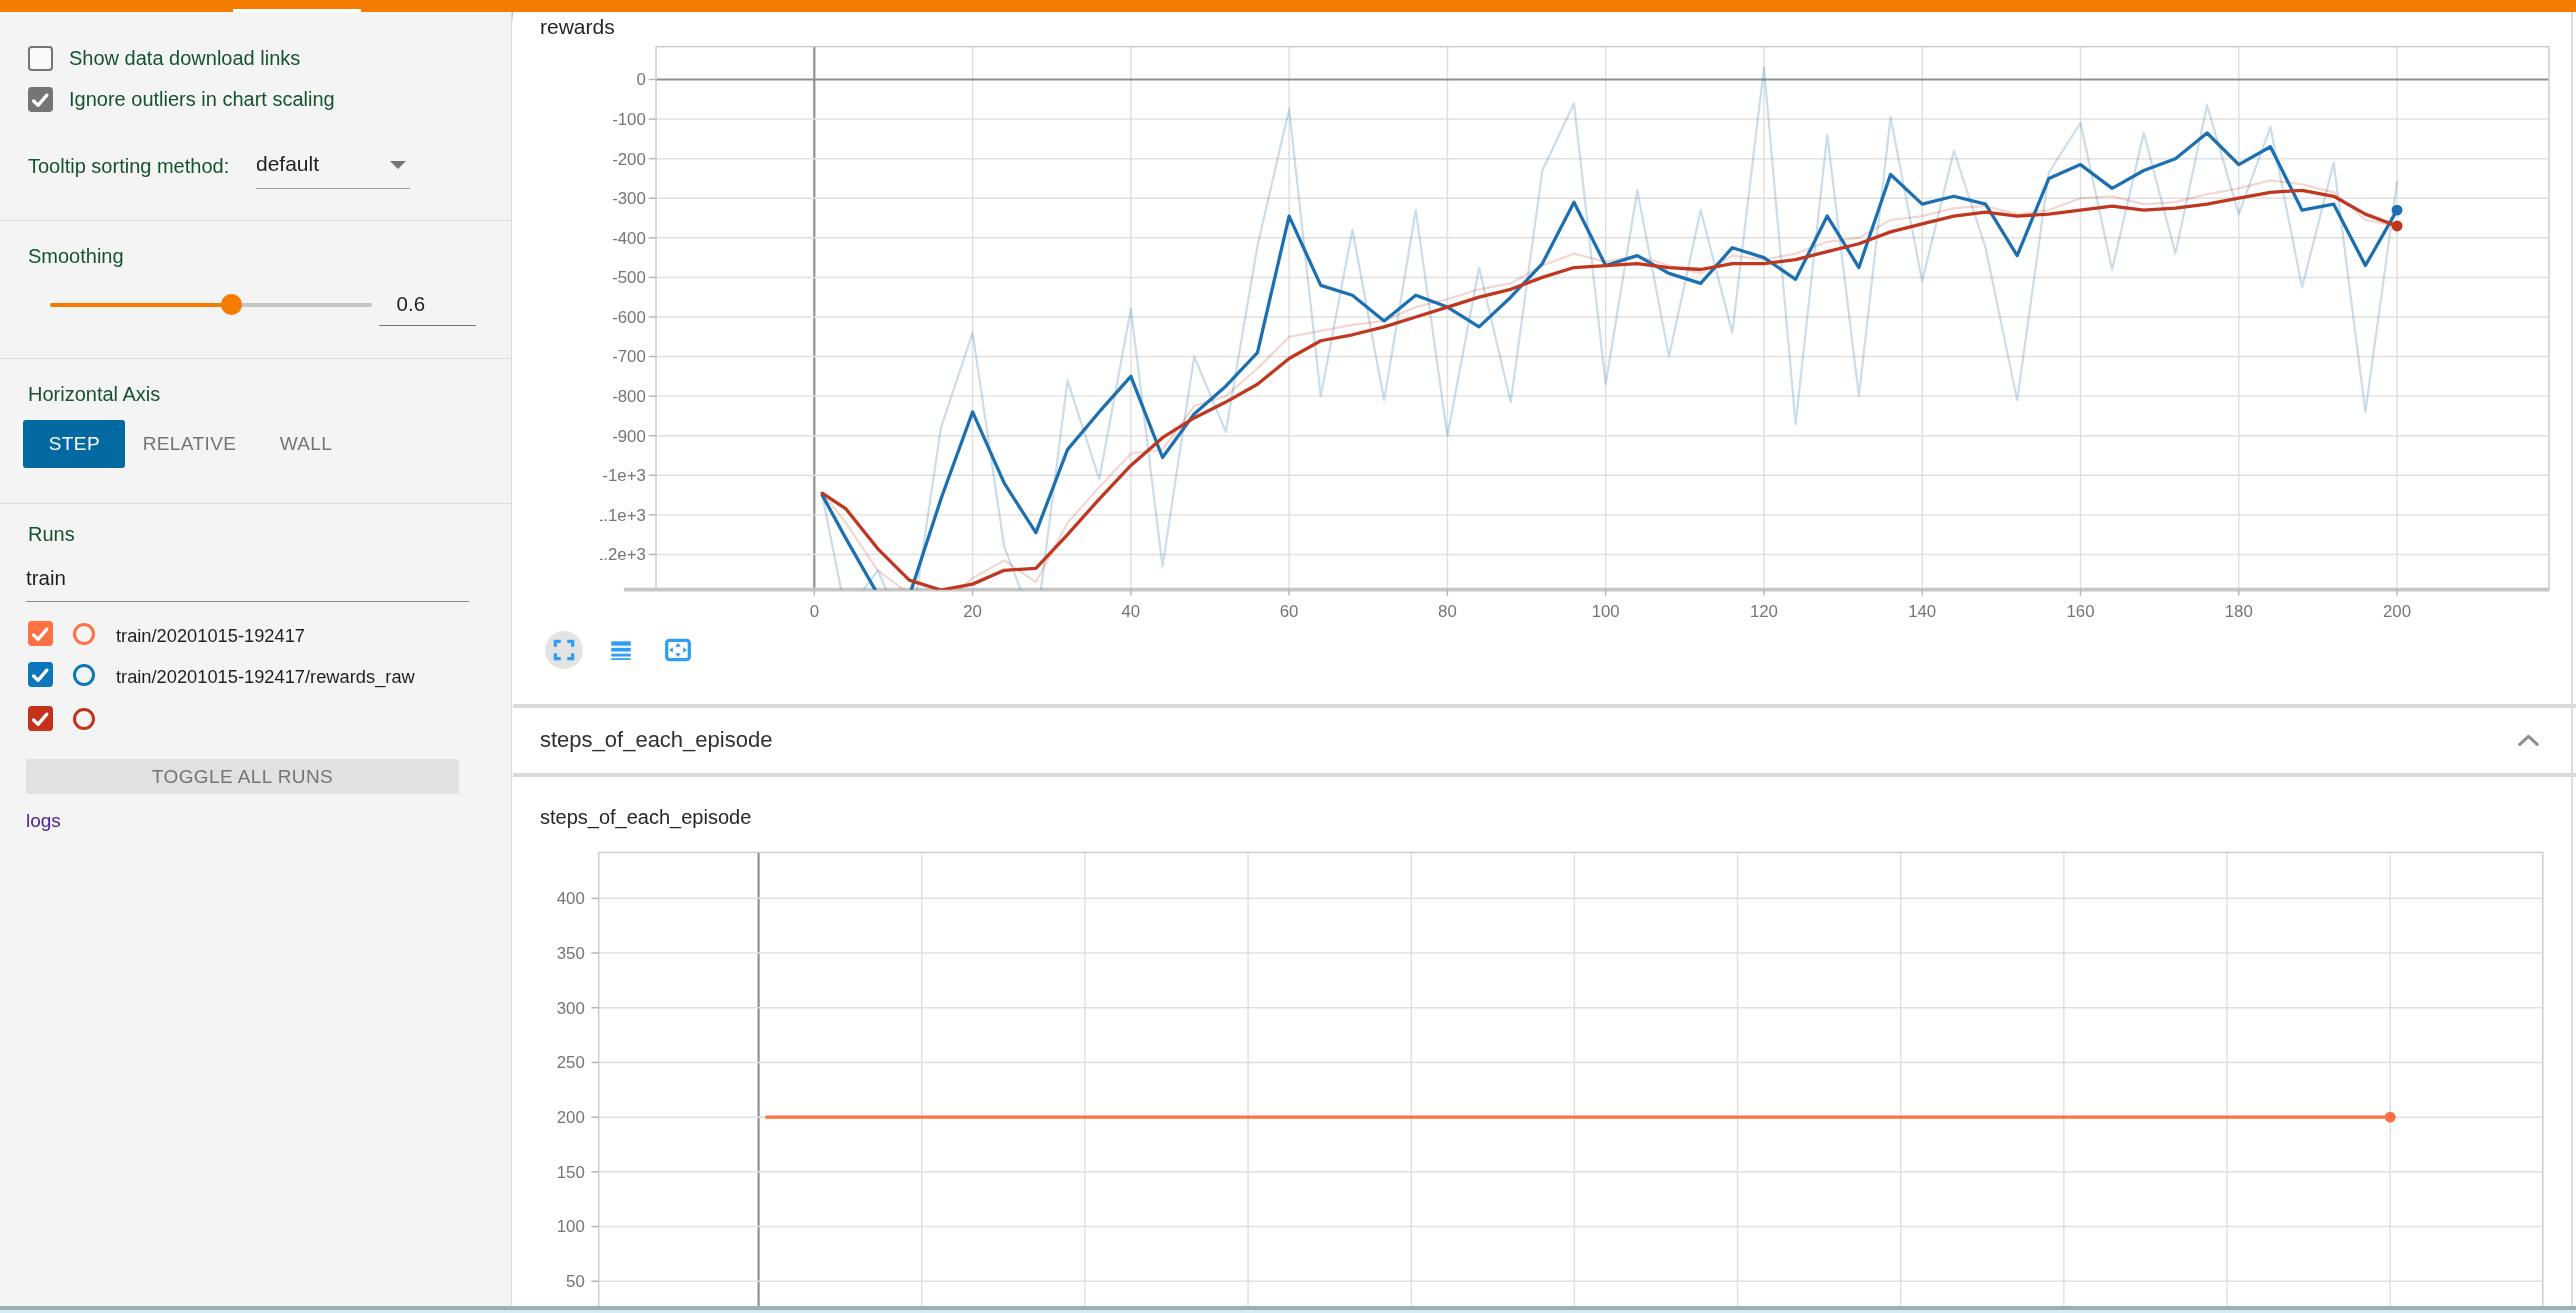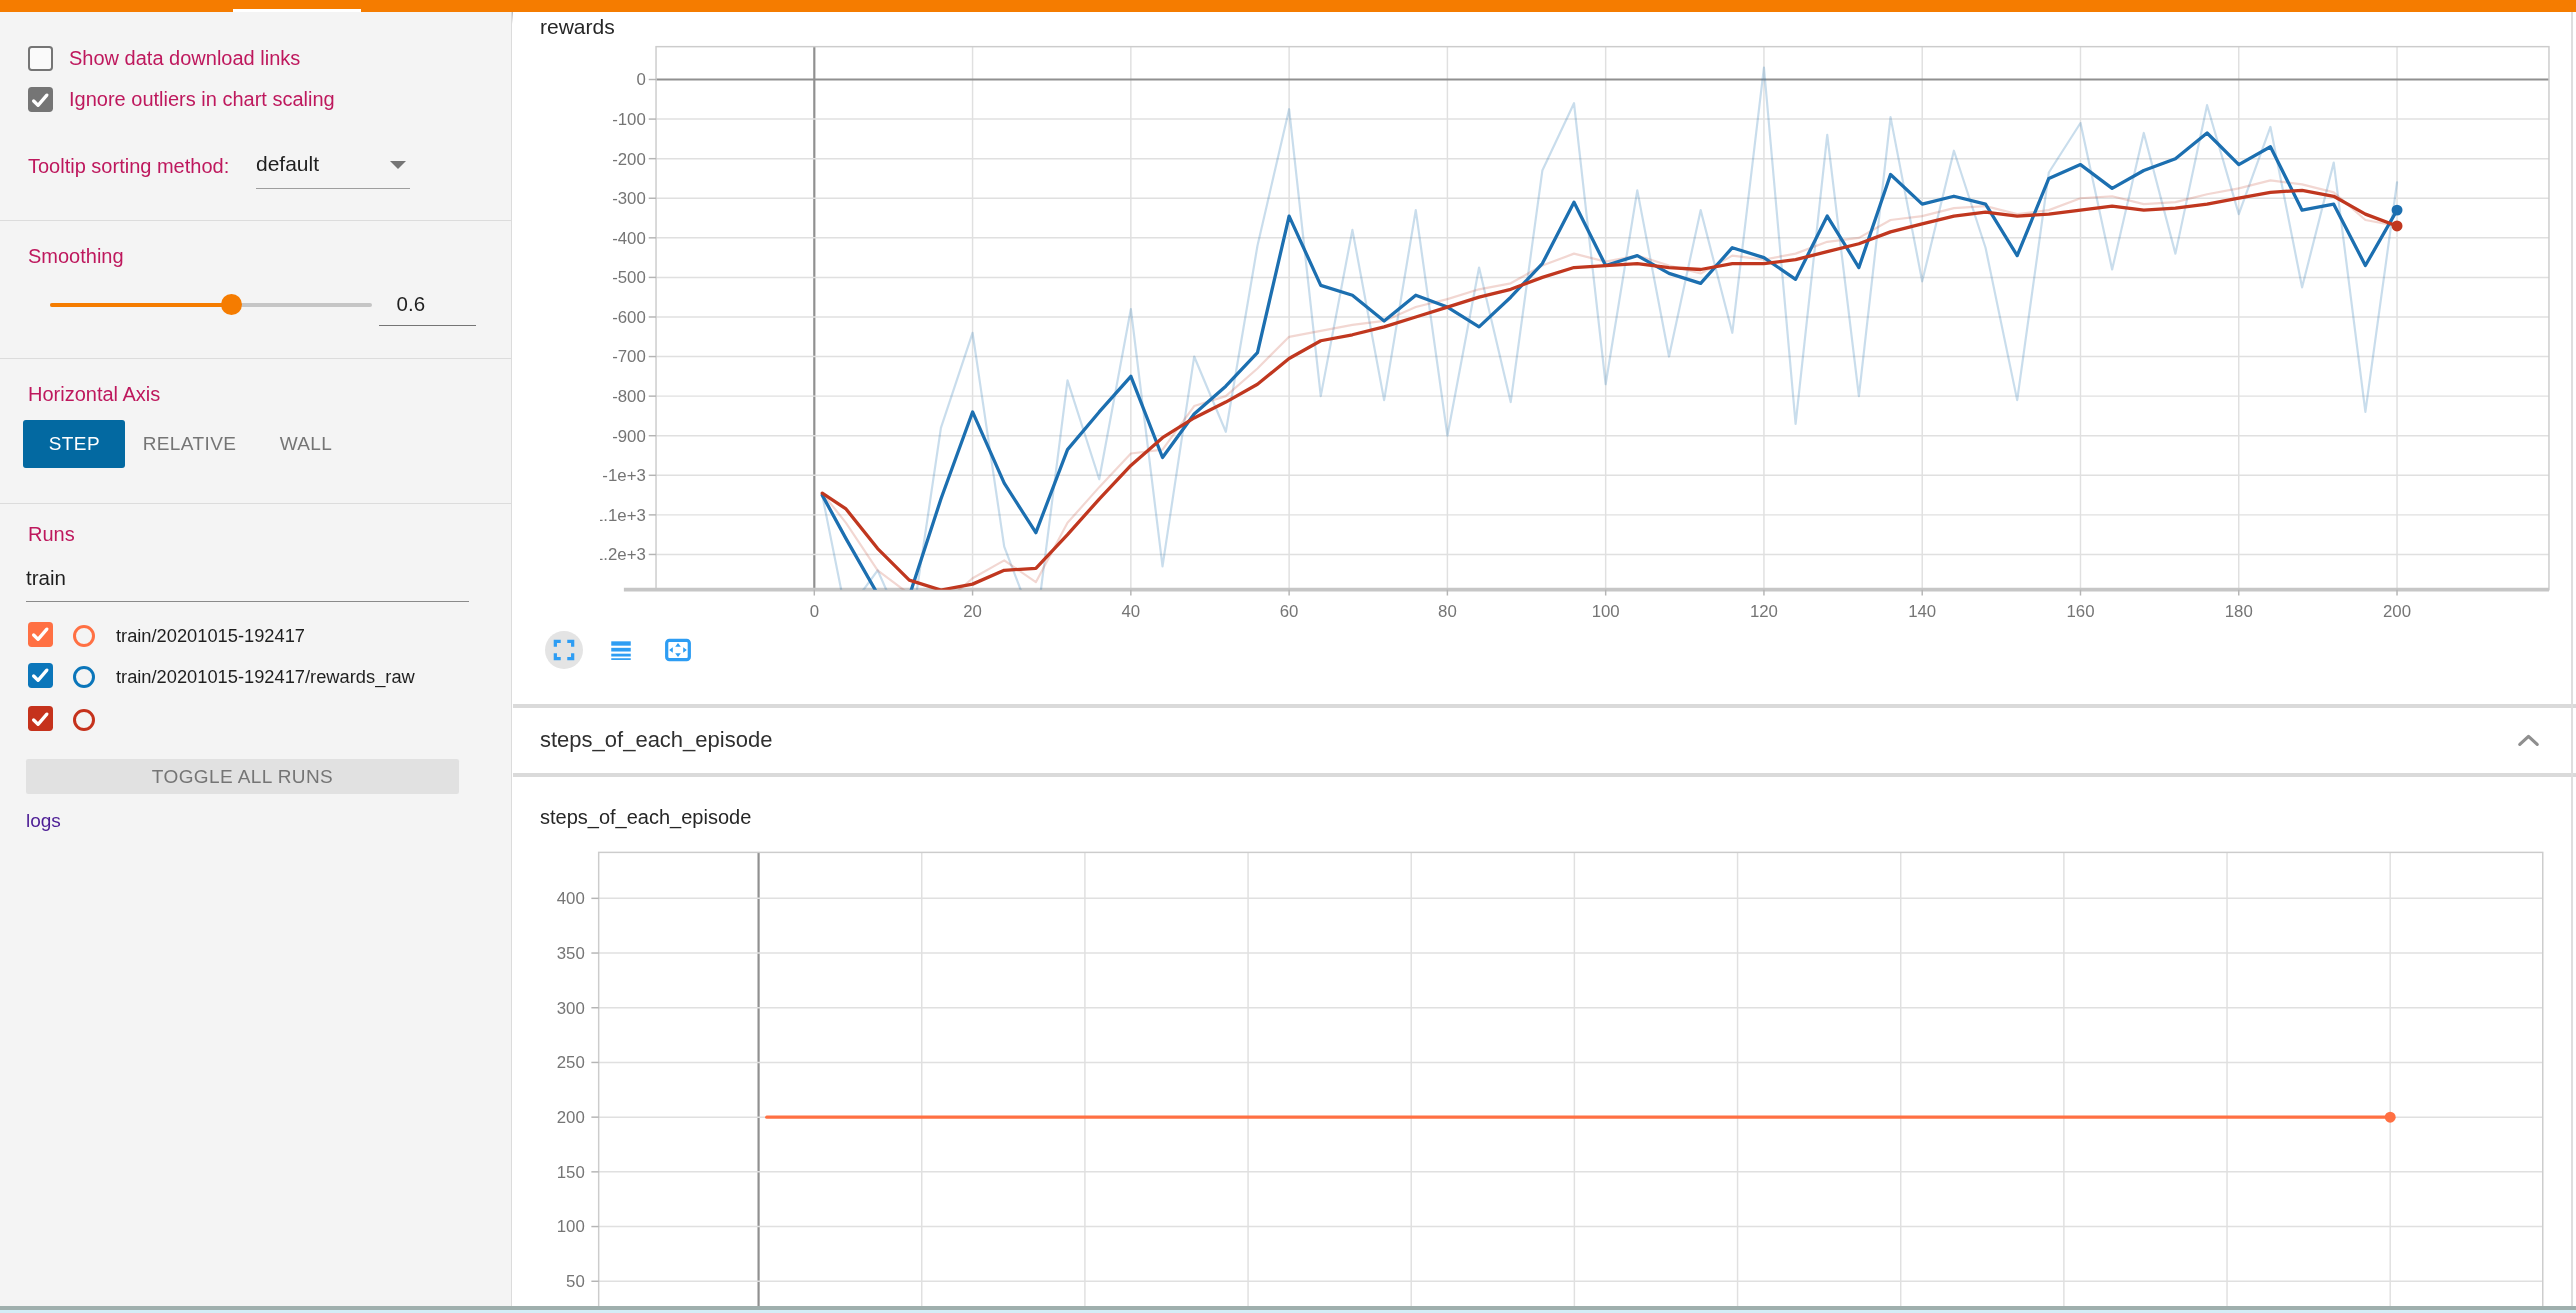--- a/index.html
+++ b/index.html
@@ -7,21 +7,21 @@
         font-family:"Liberation Sans",sans-serif;background:#fff;}
   .abs{position:absolute;}
   
   #topbar{left:0;top:0;width:2576px;height:12.4px;background:#f57c00;}
   #tab-indicator{left:233px;top:8.8px;width:128px;height:3.7px;background:#ffffff;}
   #topshadow{left:0;top:12.4px;width:2576px;height:11.7px;
              background:linear-gradient(to bottom,rgba(0,0,0,.28),rgba(0,0,0,0));pointer-events:none;}
   
   #sidebar{left:0;top:12.4px;width:512px;height:1301px;background:#f4f4f4;border-right:0.7px solid #dcdcdc;box-sizing:border-box;}
   .sb-row{position:absolute;left:28px;display:flex;align-items:center;gap:16px;}
-  .sb-label{font-size:20px;color:#be185d;}
+  .sb-label{font-size:20px;color:#14532d;}
   .checkbox{width:25px;height:25px;border-radius:3.7px;box-sizing:border-box;flex:none;position:relative;}
   .checkbox.unchecked{background:#fafafa;border:2.9px solid #757575;}
   .checkbox.checked{background:#757575;}
   .checkbox svg{position:absolute;left:2.2px;top:2.2px;}
   .divider{left:0;width:512px;height:0.7px;background:#dcdcdc;}
   .select-value{font-size:21px;color:#1f1f1f;}
   .tooltip-select{left:256px;top:140px;width:154px;border-bottom:1.5px solid #9e9e9e;padding-bottom:11.7px;}
   .caret{position:absolute;right:4.4px;top:8.8px;width:0;height:0;border-left:8px solid transparent;
          border-right:8px solid transparent;border-top:8.8px solid #757575;}
   
@@ -31,21 +31,21 @@
   .smoothing-value{left:379px;top:280px;width:97px;height:34px;border-bottom:1.5px solid #757575;
                    font-size:20.5px;color:#1f1f1f;padding-left:17.6px;box-sizing:border-box;}
   
   .btn-step{left:23.4px;top:408px;width:102px;height:48px;background:#0369a1;border-radius:2.9px;
             color:#fff;font-size:19px;display:flex;align-items:center;justify-content:center;letter-spacing:0.4px;}
   .btn-flat{top:408px;height:48px;display:flex;align-items:center;justify-content:center;
             color:#757575;font-size:19px;letter-spacing:0.4px;}
   
   .runs-filter{left:26px;top:554px;width:443px;border-bottom:0.7px solid #8a8a8a;padding-bottom:10.2px;
                font-size:20.5px;color:#1f1f1f;}
-  .run-row{position:absolute;left:28px;display:flex;align-items:flex-end;gap:14.6px;}
+  .run-row{position:absolute;left:28px;display:flex;align-items:center;gap:14.6px;}
   .run-check{width:25px;height:25px;border-radius:3.7px;position:relative;flex:none;}
   .run-check svg{position:absolute;left:2.2px;top:2.2px;}
   .run-ring{width:16px;height:16px;border:3.7px solid #000;border-radius:50%;flex:none;margin-left:5.9px;margin-top:0.7px;background:#f4f4f4;}
   .run-label{font-size:18.3px;line-height:23px;color:#1f1f1f;width:395px;margin-left:5.9px;overflow-wrap:anywhere;margin-top:2.2px;}
   .toggle-btn{left:26px;top:747px;width:433px;height:35px;background:#e1e1e1;border-radius:2.2px;
               color:#757575;font-size:19px;display:flex;align-items:center;justify-content:center;letter-spacing:0.4px;}
   .logs{left:26px;top:798px;font-size:19px;color:#4c1d95;}
   
   #main{left:513px;top:12.4px;width:2063px;height:1301px;background:#fff;}
   .chart-title{font-size:21px;color:#262626;}

